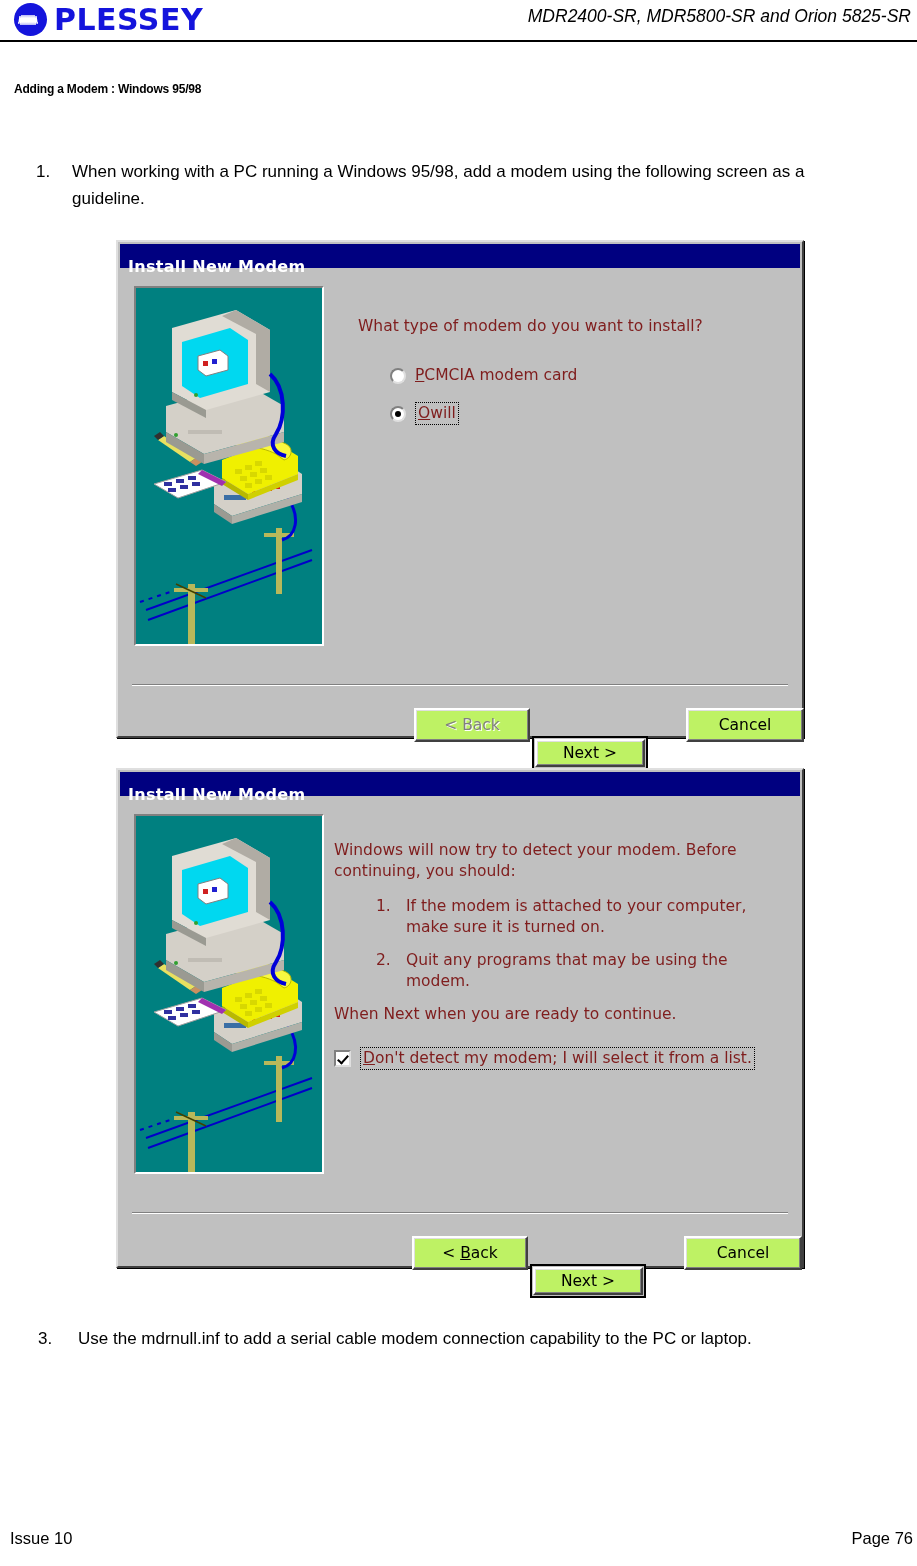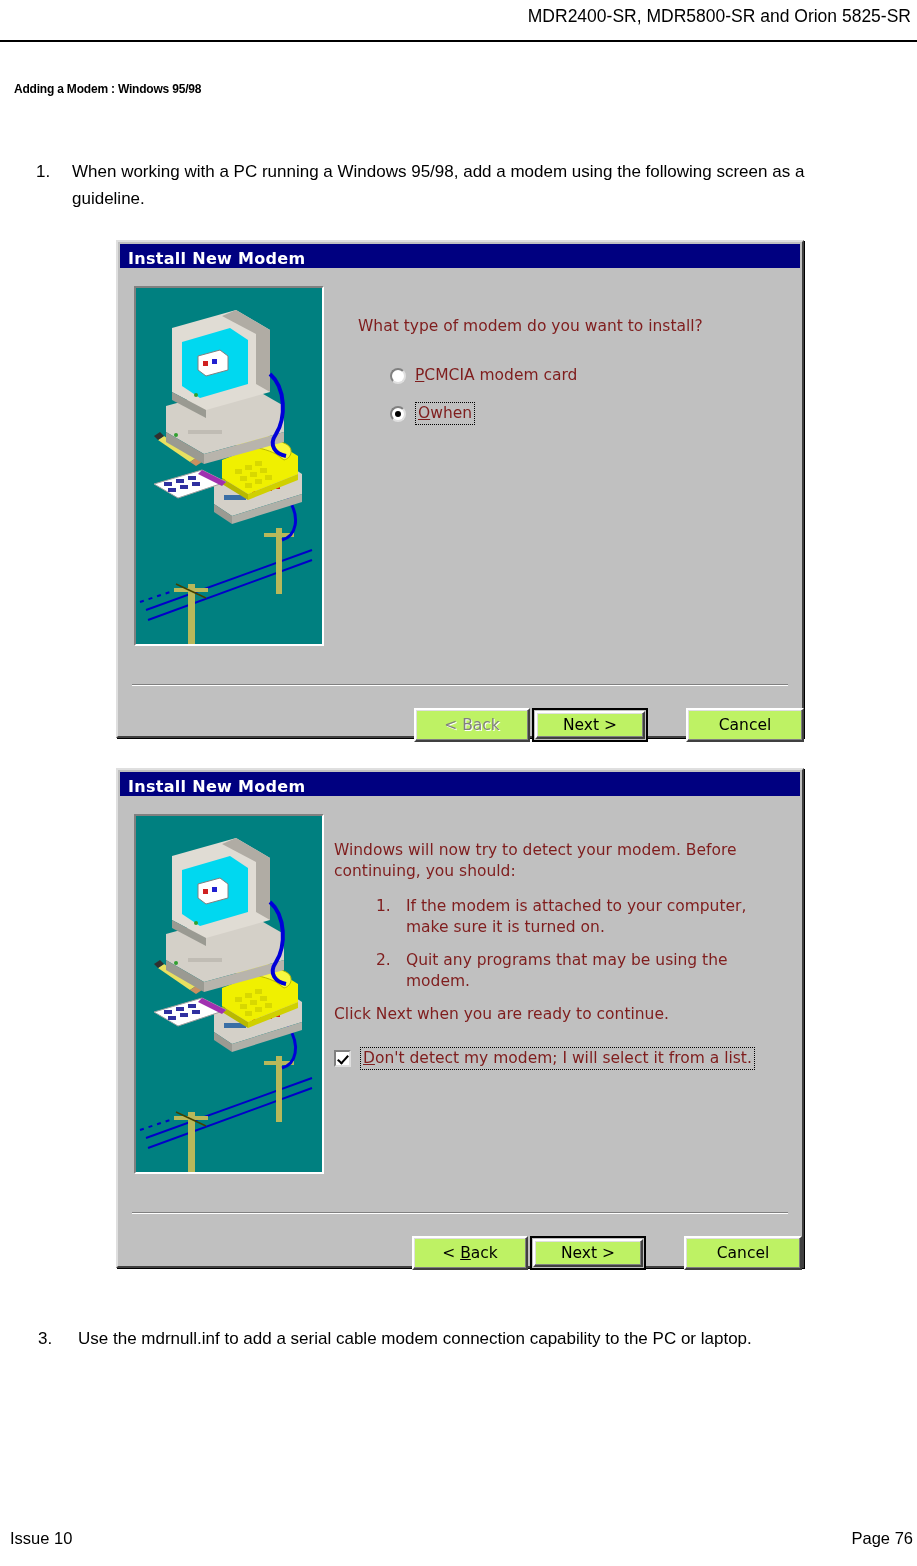--- a/index.html
+++ b/index.html
@@ -46,20 +46,21 @@
     letter-spacing: 0.5px;
     line-height: 1;
   }
   .header-title {
     position: absolute;
     right: 6px; top: 6px;
     font-size: 17.5px;
     color: #000;
     white-space: nowrap;
     font-weight: normal;
+    font-style: italic;
   }
   .header-rule {
     position: absolute;
     left: 0; top: 40px;
     width: 917px; height: 2px;
     background: #000;
   }
 
   
   .section-title {
@@ -99,21 +100,21 @@
     box-shadow: 1px 1px 0 0 #000;
     box-sizing: border-box;
   }
   .win-titlebar {
     background: #000080;
     color: #ffffff;
     font-family: "DejaVu Sans", sans-serif;
     font-size: 16px;
     font-weight: bold;
     letter-spacing: 0.3px;
-    padding: 5px 0 4px 8px;
+    padding: 13px 0 4px 8px;
     margin: 2px 2px 0 2px;
     height: 24px;
     box-sizing: border-box;
     line-height: 19px;
     white-space: nowrap;
   }
   .win-body {
     position: relative;
     padding: 0;
   }
@@ -168,20 +169,21 @@
     cursor: default;
     white-space: nowrap;
   }
   .win-btn.disabled { color: #808080; text-shadow: 1px 1px 0 #ffffff; }
   .btn-default-wrap {
     border: 2px solid #000000;
     padding: 1px;
     box-sizing: border-box;
     display: inline-block;
     background: #c0c0c0;
+    margin-top: 28px;
   }
   .btn-default-wrap .win-btn { height: 28px; }
 
   .u { text-decoration: underline; }
 
   
   .radio-row {
     display: flex;
     align-items: center;
     margin-bottom: 16px;
@@ -251,20 +253,28 @@
   .footer-right {
     position: absolute;
     right: 4px; top: 1529px;
     font-size: 16.5px;
   }
 </style>
 </head>
 <body>
 
 <div class="page-header">
+  <div class="logo-wrap">
+    <span class="logo-mark">
+      <svg width="27" height="17" viewBox="0 0 27 17">
+        <polyline points="1,12 2,12 3,5 4,14 5,4 6,14 7,4 8,14 9,4 10,14 11,4 12,14 13,4 14,14 15,4 16,14 17,4 18,14 19,5 20,12 21,12" fill="none" stroke="#ffffff" stroke-width="1.4"></polyline>
+      </svg>
+    </span>
+    <span class="logo-text">PLESSEY</span>
+  </div>
   <div class="header-title">MDR2400-SR, MDR5800-SR and Orion 5825-SR</div>
   <div class="header-rule"></div>
 </div>
 
 <div class="section-title">Adding a Modem : Windows 95/98</div>
 
 <div class="numbered" id="step-1">
   <span class="num">1.</span>
   <span class="txt">When working with a PC running a Windows 95/98, add a modem using the following screen as a guideline.</span>
 </div>
@@ -356,21 +366,21 @@
     <div class="win-content" style="left:240px; top:48px; width:420px;">
       <div>What type of modem do you want to install?</div>
 
       <div style="margin-top:28px; margin-left:32px;">
         <div class="radio-row">
           <span class="radio"></span>
           <span><span class="u">P</span><span>CMCIA modem card</span></span>
         </div>
         <div class="radio-row">
           <span class="radio checked"></span>
-          <span class="focus-rect"><span class="u">O</span><span>when</span></span>
+          <span class="focus-rect"><span class="u">O</span><span>will</span></span>
         </div>
       </div>
     </div>
 
     <div class="groove" style="left:14px; top:416px; width:656px;"></div>
 
     <div class="btn-row" style="left:296px; top:440px;">
       <div class="win-btn disabled" style="width:116px; margin-right:2px;">
         <span>&lt; Back</span>
       </div>
@@ -463,21 +473,21 @@
         <div class="sub-item">
           <span class="sn">1.</span>
           <span>If the modem is attached to your computer, make sure it is turned on.</span>
         </div>
         <div class="sub-item">
           <span class="sn">2.</span>
           <span>Quit any programs that may be using the modem.</span>
         </div>
       </div>
 
-      <div style="margin-top:10px;">Click Next when you are ready to continue.</div>
+      <div style="margin-top:10px;">When Next when you are ready to continue.</div>
 
       <div class="check-row" style="margin-top:22px;">
         <span class="checkbox checked"></span>
         <span class="focus-rect"><span class="u">D</span><span>on't detect my modem; I will select it from a list.</span></span>
       </div>
     </div>
 
     <div class="groove" style="left:14px; top:416px; width:656px;"></div>
 
     <div class="btn-row" style="left:294px; top:440px;">

